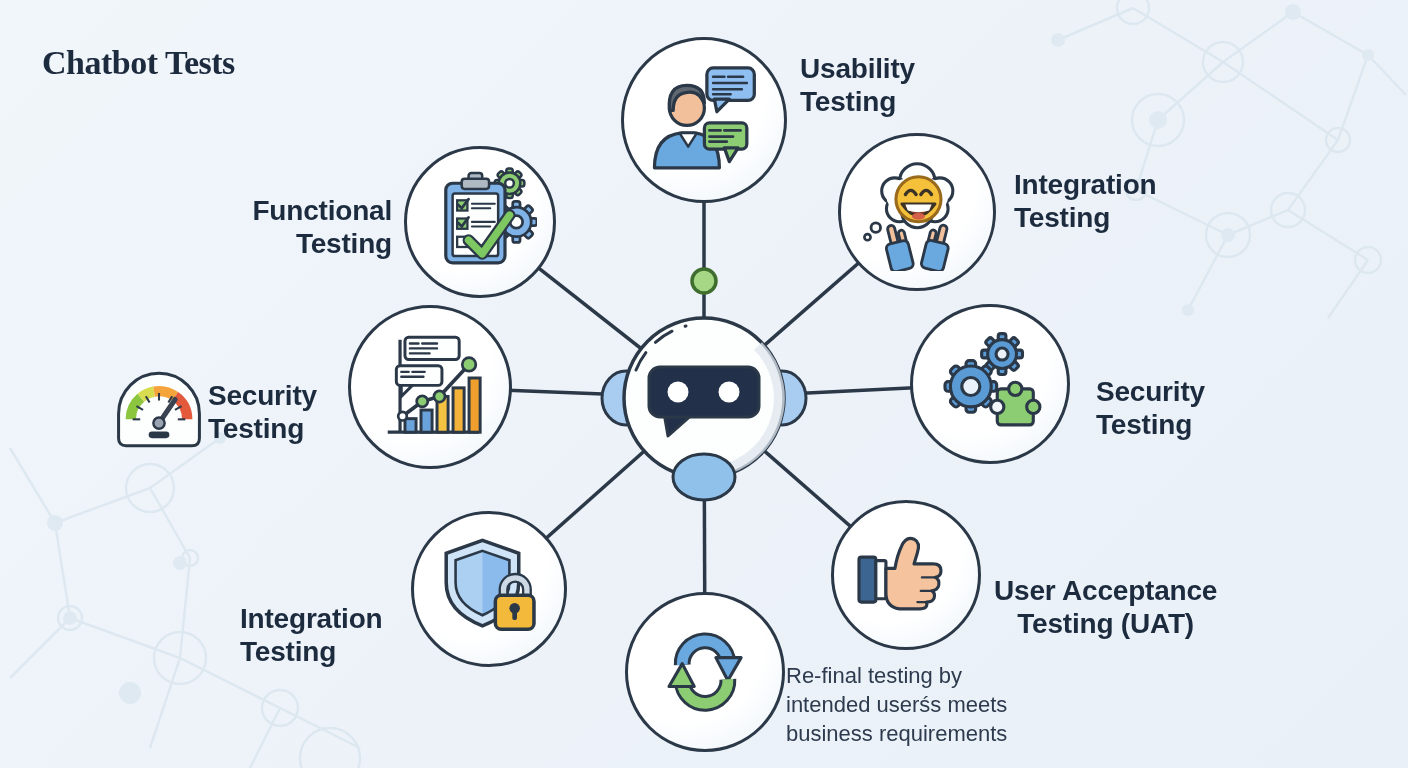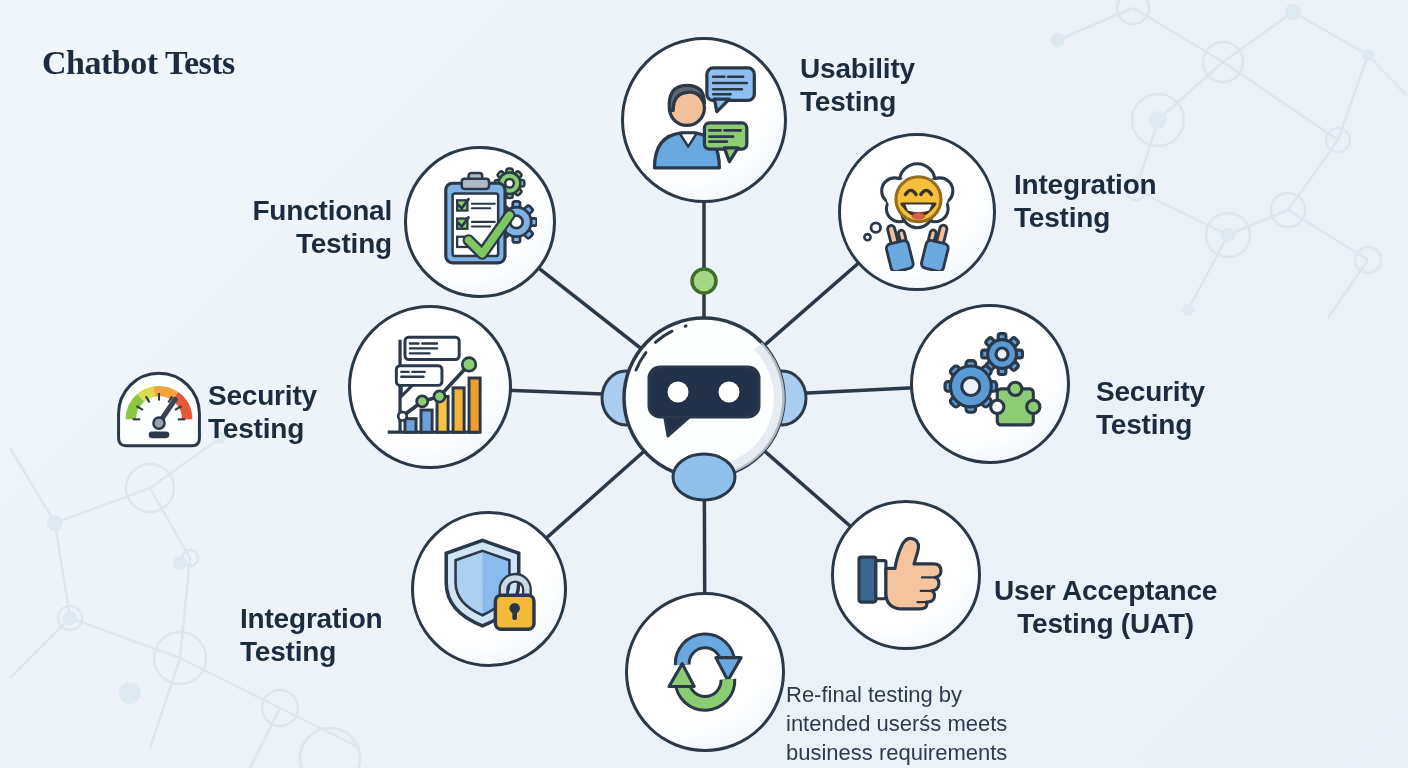--- a/index.html
+++ b/index.html
@@ -325,17 +325,17 @@
   <div class="label" style="left:1096px;top:375px;">Security
 Testing</div>
   <div class="label" style="left:994px;top:574px;text-align:center;">User Acceptance
 Testing (UAT)</div>
   <div class="label" style="left:240px;top:602px;">Integration
 Testing</div>
   <div class="label" style="left:208px;top:379px;">Security
 Testing</div>
   <div class="label" style="left:200px;top:182px;width:192px;text-align:right;margin-top:12px;">Functional
 Testing</div>
-  <div class="note" style="left:786px;top:680px;">Re-final testing by
+  <div class="note" style="left:786px;top:661px;">Re-final testing by
 intended userśs meets
 business requirements</div>
 
 </div>
 
 </body></html>

